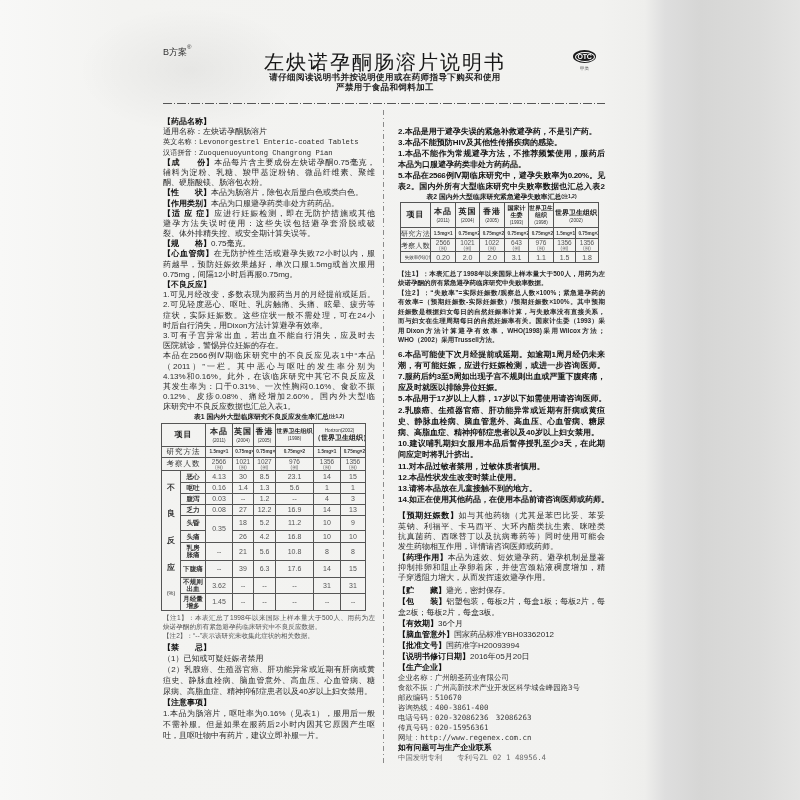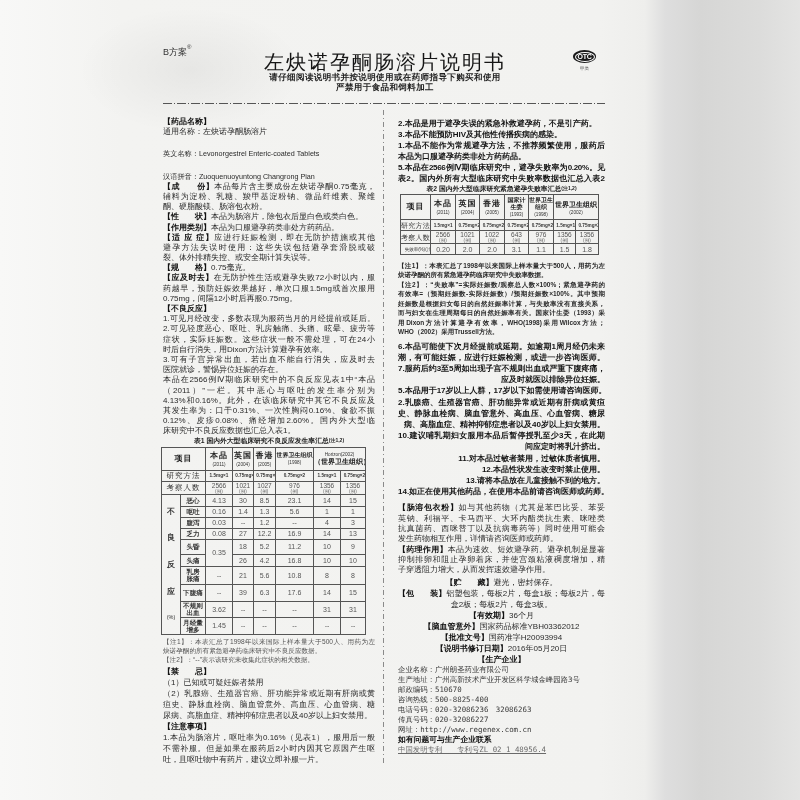--- a/index.html
+++ b/index.html
@@ -25,39 +25,39 @@
   .otc-inner { position:absolute; left:1.5px; top:1.5px; right:1.5px; bottom:1.5px; border:0.8px solid #fff; border-radius:50%; color:#fff; font-size:7px; font-weight:bold; line-height:8.5px; text-align:center; letter-spacing:-0.3px; }
   .otc-cat { left:569px; top:64px; width:31px; text-align:center; font-size:6px; color:#555; transform:scale(.75); white-space:nowrap; }
   .rule { left:163px; top:103px; width:442px; height:1px;
     background:repeating-linear-gradient(90deg, #555 0 9px, transparent 9px 11px, #555 11px 12px, transparent 12px 14px); }
   .vdiv { left:383px; top:110px; width:1px; height:655px;
     background:repeating-linear-gradient(180deg, #8a8a8a 0 5px, transparent 5px 8px, #8a8a8a 8px 9px, transparent 9px 12px); }
 
   
   .col { position:absolute; }
   .left { left:163px; top:117px; width:212px; }
-  .right { left:398px; top:118px; width:207px; }
+  .right { left:398px; top:126px; width:207px; }
   .l, .l11, .ri, .ri2, .rn, .rs, .rs2, .rc, .ln, .cap { white-space:nowrap; overflow:visible; }
   .l { height:10.2px; line-height:10.2px; font-size:8px; color:#2a2a2a; }
   .l11 { height:11px; line-height:11px; font-size:8px; color:#2a2a2a; }
   .j { text-align:justify; text-align-last:justify; }
-  .mono { font-family:Liberation Sans, sans-serif; font-size:7.2px;margin-top:12px; }
+  .mono { font-family:Liberation Mono, monospace; font-size:7.2px; }
   b.lb { font-weight:bold; color:#111; }
   .cap { height:9px; line-height:9px; font-size:6.8px; font-weight:bold; text-align:center; color:#222; }
   .cap .cn { font-size:5px; vertical-align:top; }
   .ln { height:9px; line-height:9px; font-size:6.6px; color:#555; }
   .ri { height:11px; line-height:11px; font-size:8px; font-weight:bold; color:#141414; }
-  .ri2 { height:11.2px; line-height:11.2px; font-size:8px; font-weight:bold; color:#141414;text-align:right; }
+  .ri2 { height:11.2px; line-height:11.2px; font-size:8px; font-weight:bold; color:#141414; }
   .tight { letter-spacing:-0.35px; }
   .rn { height:9.5px; line-height:9.5px; font-size:6.5px; font-weight:bold; color:#2a2a2a; }
   .rs { height:10.4px; line-height:10.4px; font-size:8px; color:#2c2c2c; }
-  .rs2 { height:11px; line-height:11px; font-size:8px; color:#2c2c2c;text-align:center; }
+  .rs2 { height:11px; line-height:11px; font-size:8px; color:#2c2c2c; }
   .rc { height:10px; line-height:10px; font-size:7.4px; font-family:"DejaVu Sans Mono", monospace; color:#3a3a3a; }
   .rc.strong { font-family:"Liberation Sans", sans-serif; font-weight:bold; font-size:7.8px; color:#111; }
-  .rc.faint { color:#6a6a6a;text-decoration:underline; }
+  .rc.faint { color:#6a6a6a; }
 
   
   table { border-collapse:collapse; table-layout:fixed; font-family:"Liberation Sans", sans-serif; }
   td { border:1px solid #555; padding:0; text-align:center; vertical-align:middle; overflow:hidden; line-height:1; font-size:7px; color:#4a4a4a; }
   .t1 { width:204px; margin-left:-2px; margin-top:1.2px; }
   .t2 { width:198px; margin-left:2px; margin-top:1px; }
   .hn { display:block; font-size:8px; font-weight:bold; line-height:10px; letter-spacing:1px; color:#222; white-space:nowrap; }
   .hn7 { display:block; font-size:7px; font-weight:bold; line-height:9px; color:#222; white-space:nowrap; }
   .hs { display:block; font-size:6px; font-weight:bold; line-height:7px; color:#222; }
   .yr { display:block; font-size:6px; line-height:6px; transform:scale(.78); white-space:nowrap; color:#333; }
@@ -96,21 +96,21 @@
   <div class="l mono">汉语拼音：Zuoquenuoyuntong Changrong Pian</div>
   <div class="l j"><b class="lb">【成　　份】</b><span>本品每片含主要成份左炔诺孕酮0.75毫克，</span></div>
   <div class="l j">辅料为淀粉、乳糖、羧甲基淀粉钠、微晶纤维素、聚维</div>
   <div class="l">酮、硬脂酸镁、肠溶包衣粉。</div>
   <div class="l"><b class="lb">【性　　状】</b><span>本品为肠溶片，除包衣后显白色或类白色。</span></div>
   <div class="l"><b class="lb">【作用类别】</b><span>本品为口服避孕药类非处方药药品。</span></div>
   <div class="l j"><b class="lb">【适 应 症】</b><span>应进行妊娠检测，即在无防护措施或其他</span></div>
   <div class="l j">避孕方法失误时使用：这些失误包括避孕套滑脱或破</div>
   <div class="l">裂、体外排精失控、或安全期计算失误等。</div>
   <div class="l"><b class="lb">【规　　格】</b><span>0.75毫克。</span></div>
-  <div class="l j"><b class="lb">【应及时去】</b><span>在无防护性生活或避孕失败72小时以内，服</span></div>
+  <div class="l j"><b class="lb">【心血管病】</b><span>在无防护性生活或避孕失败72小时以内，服</span></div>
   <div class="l j">药越早，预防妊娠效果越好，单次口服1.5mg或首次服用</div>
   <div class="l">0.75mg，间隔12小时后再服0.75mg。</div>
   <div class="l"><b class="lb">【不良反应】</b></div>
   <div class="l j">1.可见月经改变，多数表现为服药当月的月经提前或延后。</div>
   <div class="l j">2.可见轻度恶心、呕吐、乳房触痛、头痛、眩晕、疲劳等</div>
   <div class="l j">症状，实际妊娠数。这些症状一般不需处理，可在24小</div>
   <div class="l">时后自行消失，用Dixon方法计算避孕有效率。</div>
   <div class="l j">3.可有子宫异常出血，若出血不能自行消失，应及时去</div>
   <div class="l">医院就诊，警惕异位妊娠的存在。</div>
   <div class="l j">本品在2566例Ⅳ期临床研究中的不良反应见表1中“本品</div>
@@ -485,39 +485,39 @@
   <div class="ri2 j">2.乳腺癌、生殖器官癌、肝功能异常或近期有肝病或黄疸</div>
   <div class="ri2 j">史、静脉血栓病、脑血管意外、高血压、心血管病、糖尿</div>
   <div class="ri2">病、高脂血症、精神抑郁症患者以及40岁以上妇女禁用。</div>
   <div class="ri2 j">10.建议哺乳期妇女服用本品后暂停授乳至少3天，在此期</div>
   <div class="ri2">间应定时将乳汁挤出。</div>
   <div class="ri2">11.对本品过敏者禁用，过敏体质者慎用。</div>
   <div class="ri2">12.本品性状发生改变时禁止使用。</div>
   <div class="ri2">13.请将本品放在儿童接触不到的地方。</div>
   <div class="ri2">14.如正在使用其他药品，在使用本品前请咨询医师或药师。</div>
 
-  <div class="rs j" style="margin-top:5.8px"><b class="lb">【肠溶包衣粉】</b><span>如与其他药物（尤其是苯巴比妥、苯妥</span></div>
+  <div class="rs j" style="margin-top:5.8px"><b class="lb">【预期妊娠数】</b><span>如与其他药物（尤其是苯巴比妥、苯妥</span></div>
   <div class="rs j">英钠、利福平、卡马西平、大环内酯类抗生素、咪唑类</div>
   <div class="rs j">抗真菌药、西咪替丁以及抗病毒药等）同时使用可能会</div>
   <div class="rs">发生药物相互作用，详情请咨询医师或药师。</div>
   <div class="rs j"><b class="lb">【药理作用】</b><span>本品为速效、短效避孕药。避孕机制是显著</span></div>
   <div class="rs j">抑制排卵和阻止孕卵着床，并使宫颈粘液稠度增加，精</div>
   <div class="rs">子穿透阻力增大，从而发挥速效避孕作用。</div>
 
   <div class="rs2" style="margin-top:0.9px"><b class="lb">【贮　　藏】</b><span>避光，密封保存。</span></div>
   <div class="rs2 j"><b class="lb">【包　　装】</b><span>铝塑包装，每板2片，每盒1板；每板2片，每</span></div>
   <div class="rs2">盒2板；每板2片，每盒3板。</div>
   <div class="rs2"><b class="lb">【有效期】</b><span>36个月</span></div>
   <div class="rs2"><b class="lb">【脑血管意外】</b><span>国家药品标准YBH03362012</span></div>
   <div class="rs2"><b class="lb">【批准文号】</b><span>国药准字H20093994</span></div>
   <div class="rs2"><b class="lb">【说明书修订日期】</b><span>2016年05月20日</span></div>
   <div class="rs2"><b class="lb">【生产企业】</b></div>
 
   <div class="rc">企业名称：广州朗圣药业有限公司</div>
-  <div class="rc">生产地址：广州高新技术产业开发区科学城金峰园路3号</div>
+  <div class="rc">食欲不振：广州高新技术产业开发区科学城金峰园路3号</div>
   <div class="rc">邮政编码：510670</div>
-  <div class="rc">咨询热线：500-8825-400</div>
+  <div class="rc">咨询热线：400-3861-400</div>
   <div class="rc">电话号码：020-32086236　32086263</div>
-  <div class="rc">传真号码：020-32086227</div>
+  <div class="rc">传真号码：020-15956361</div>
   <div class="rc">网址：http://www.regenex.com.cn</div>
   <div class="rc strong">如有问题可与生产企业联系</div>
   <div class="rc faint">中国发明专利　　专利号ZL 02 1 48956.4</div>
 </div>
 
 </body></html>

